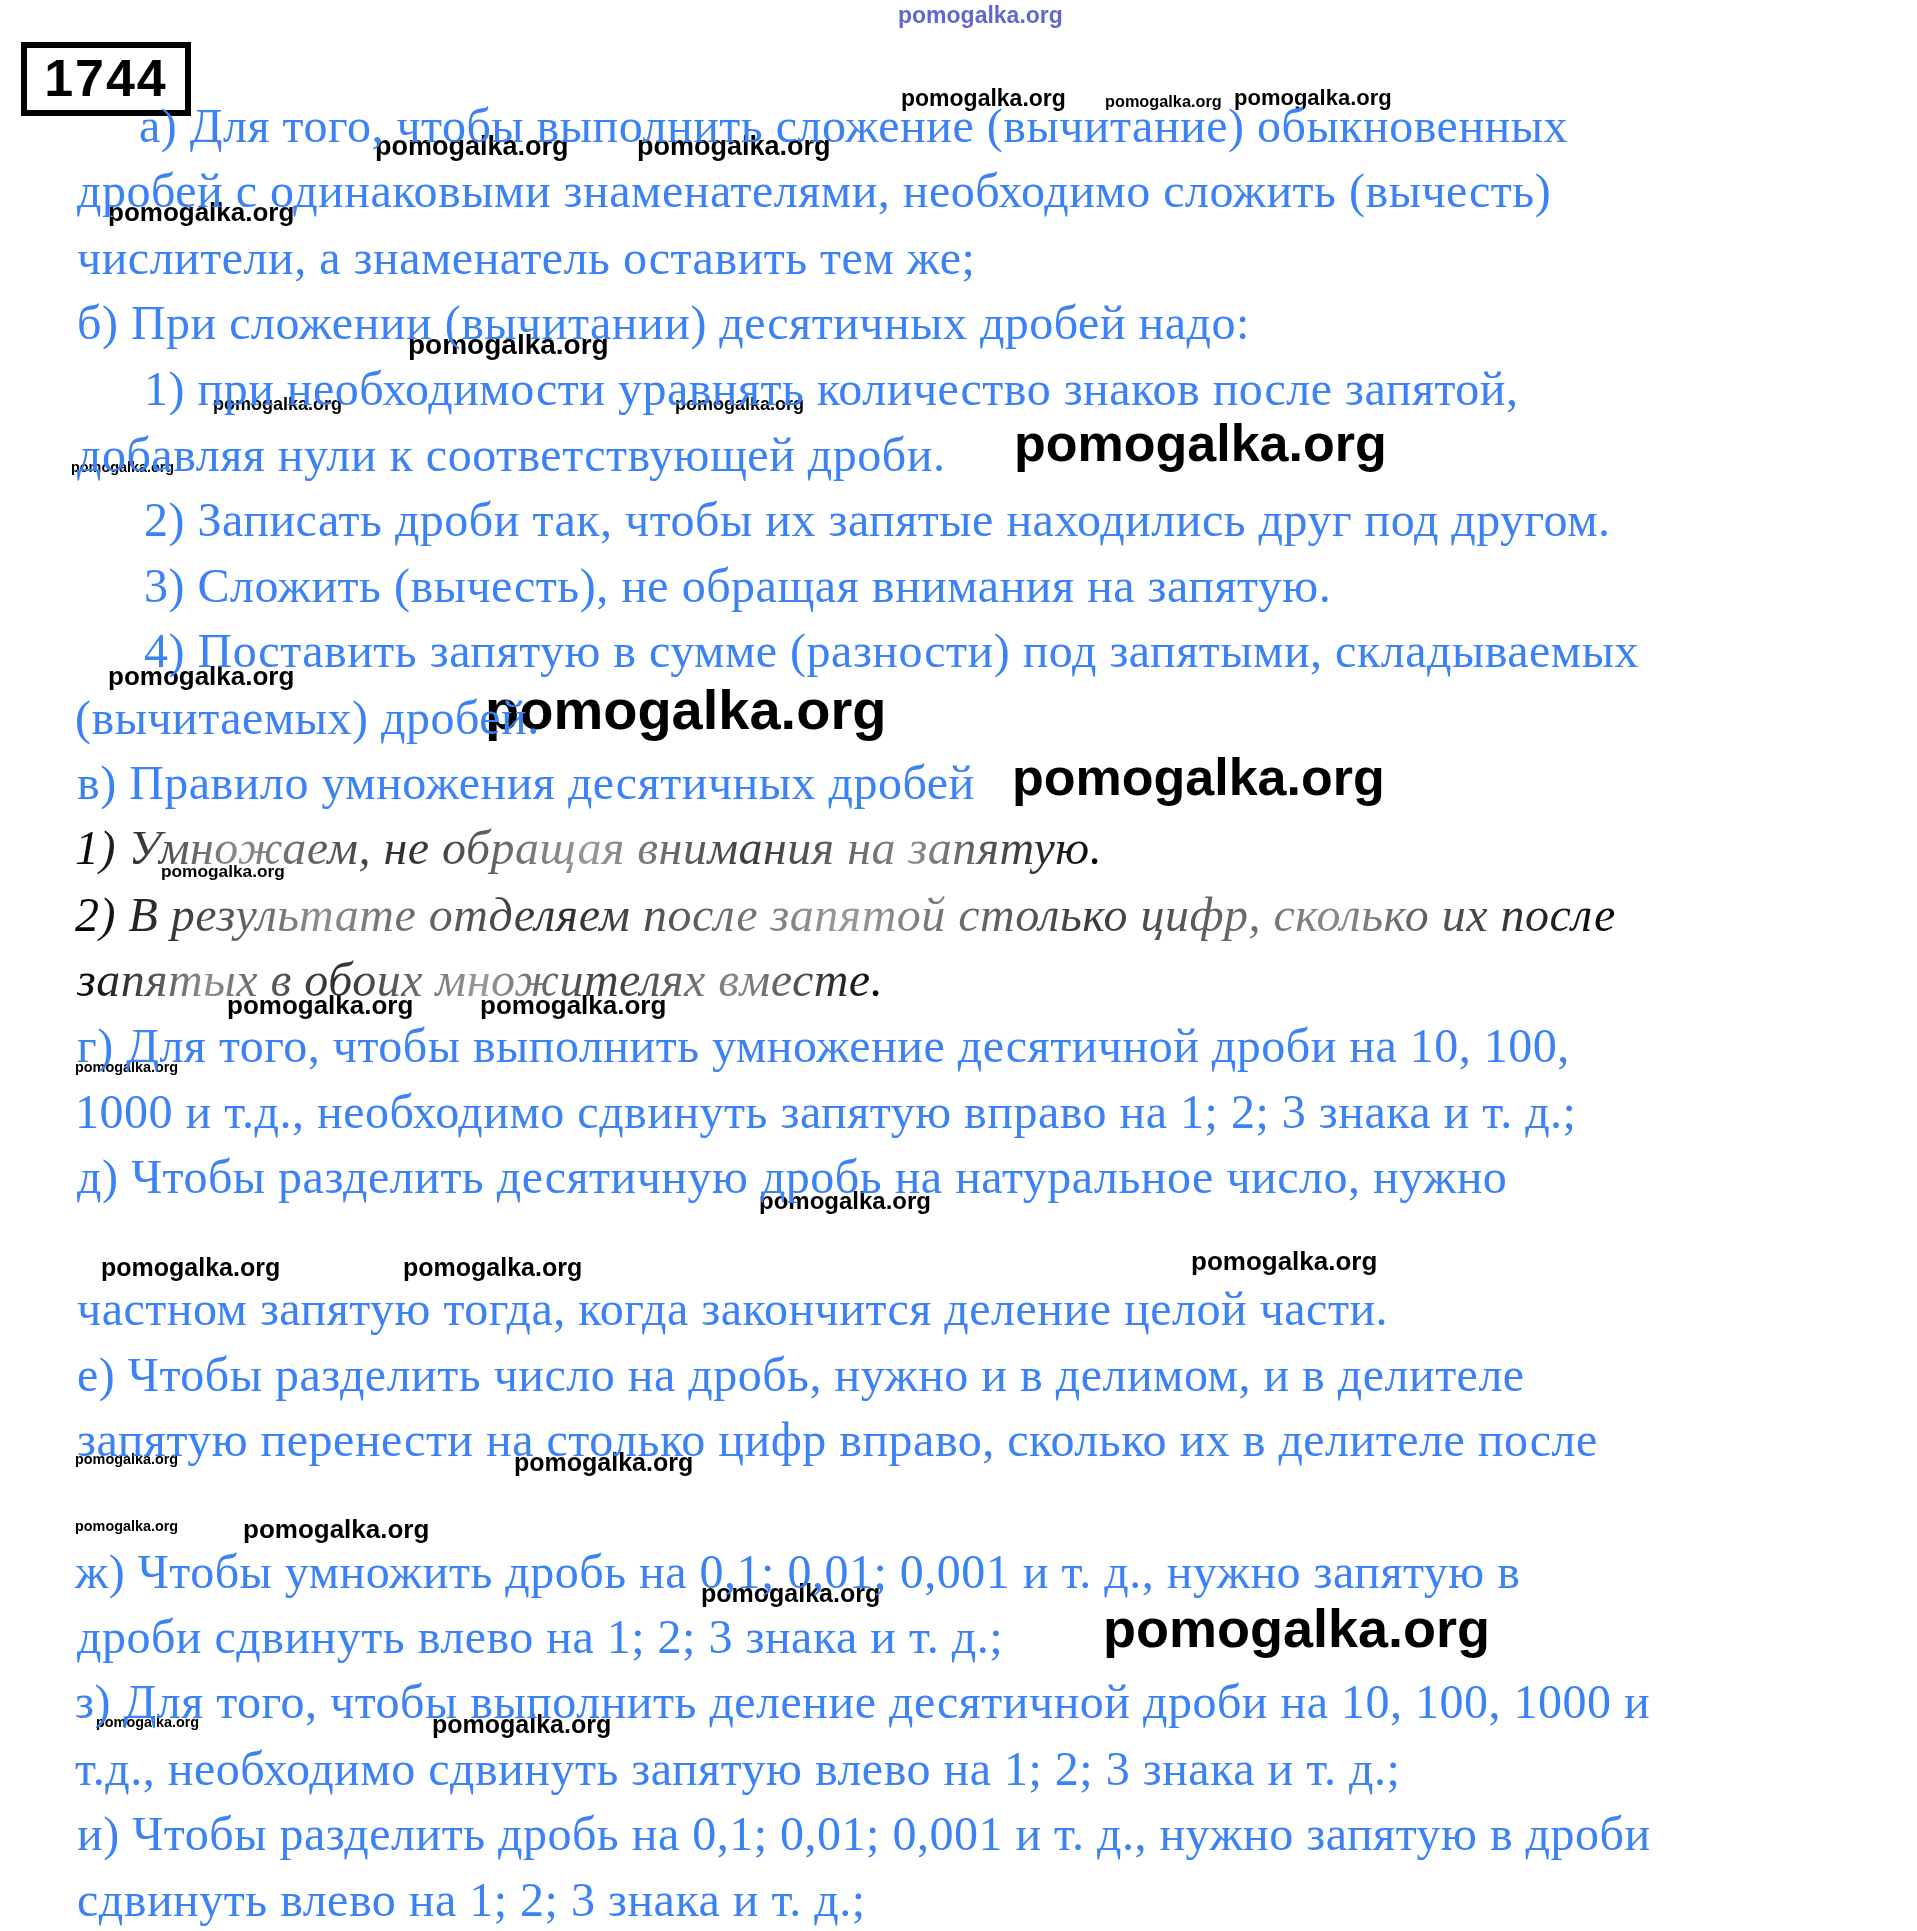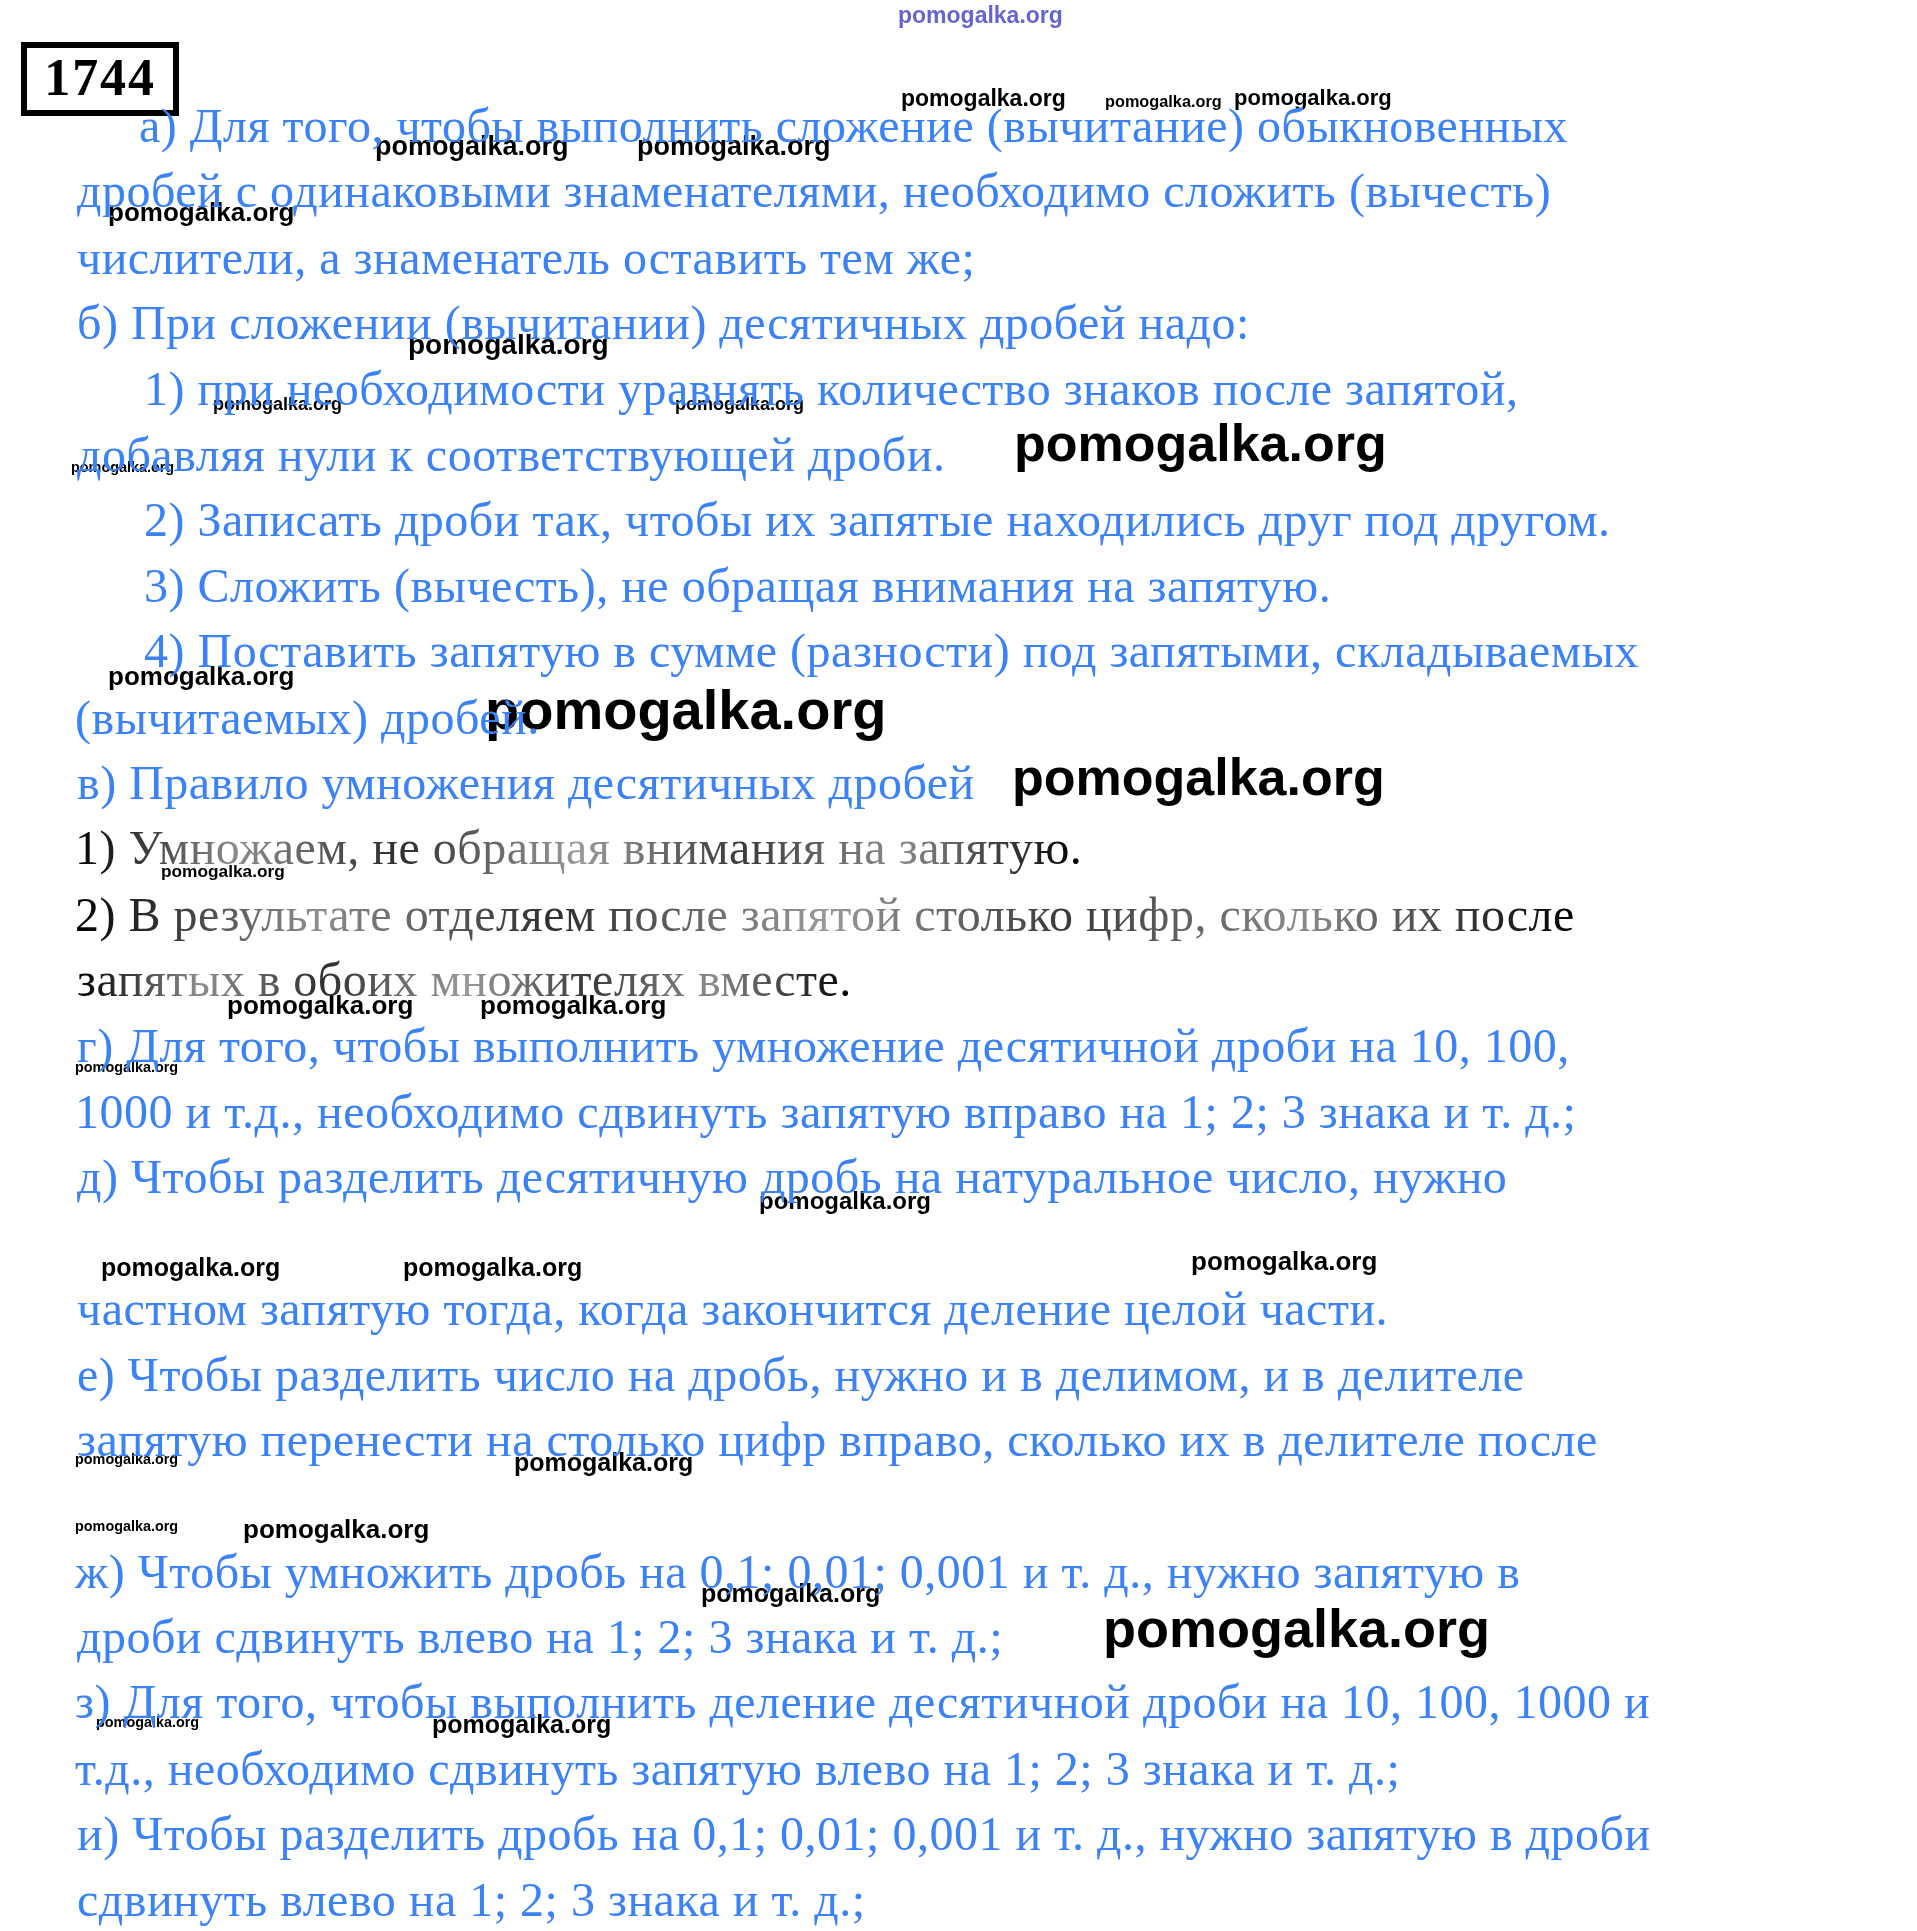--- a/index.html
+++ b/index.html
@@ -7,32 +7,32 @@
     position:relative;
     width:1918px; height:1932px;
     background:#ffffff;
     overflow:hidden;
     font-family:"Liberation Serif", serif;
   }
   .num-box {
     position:absolute; left:21px; top:42px;
     border:6.7px solid #000;
     padding:1px 17.3px 2.9px 17.3px;
-    font-family:Liberation Serif, serif;
+    font-family:Liberation Sans, sans-serif;
     font-weight:bold; font-size:52px; line-height:58px;
     color:#000; letter-spacing:1.9px;
   }
   .line {
     position:absolute;
     font-family:"Liberation Serif", serif;
     font-size:48px; line-height:54px;
     color:#3b82f6; white-space:nowrap;
     letter-spacing:0.5px;
   }
-  .faded { color:#4a4a4a; }
+  .faded { color:#4a4a4a;font-style:italic; }
   @supports ((-webkit-background-clip: text) or (background-clip: text)) {
     .faded {
       color:transparent;
       background:linear-gradient(90deg,#000 0%,#8d8d8d 16%,#2e2e2e 32%,#9a9a9a 50%,#3a3a3a 66%,#8a8a8a 82%,#000 100%);
       -webkit-background-clip:text; background-clip:text;
     }
   }
   .wm {
     position:absolute;
     font-family:"Liberation Sans", sans-serif;

